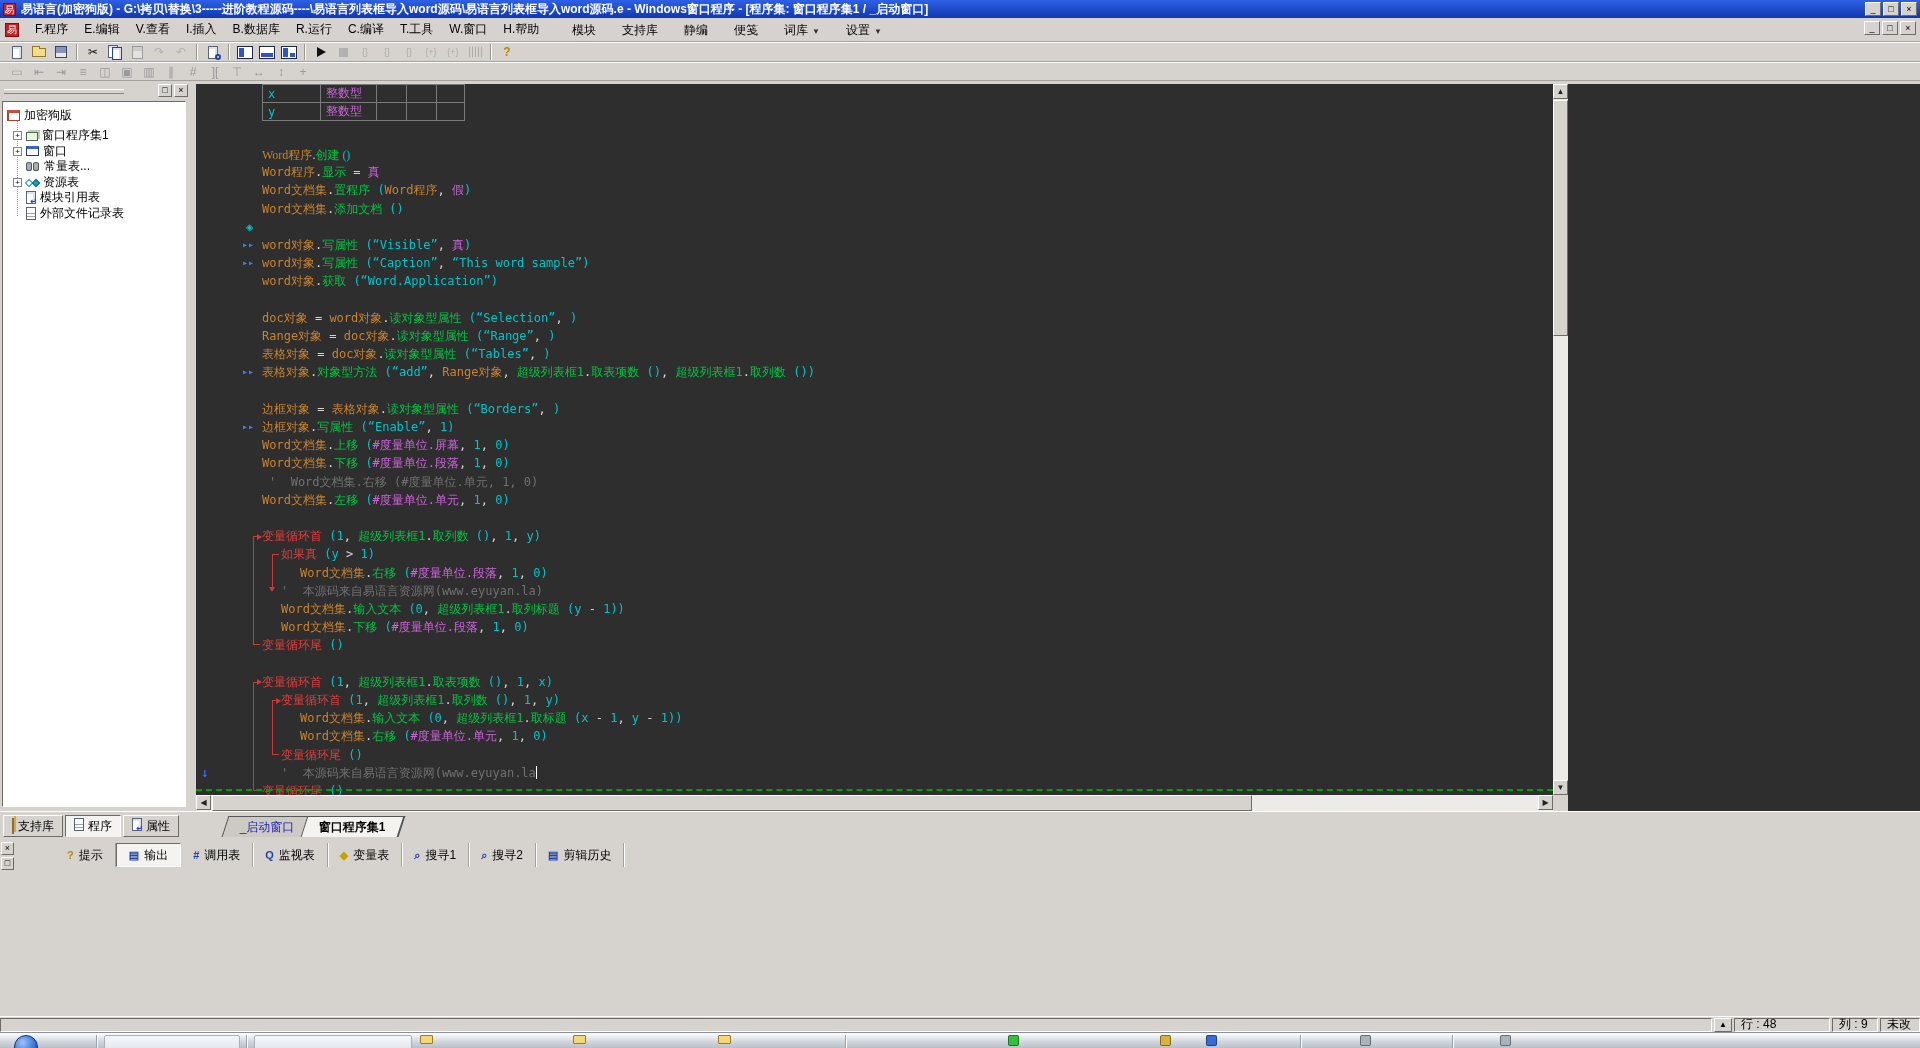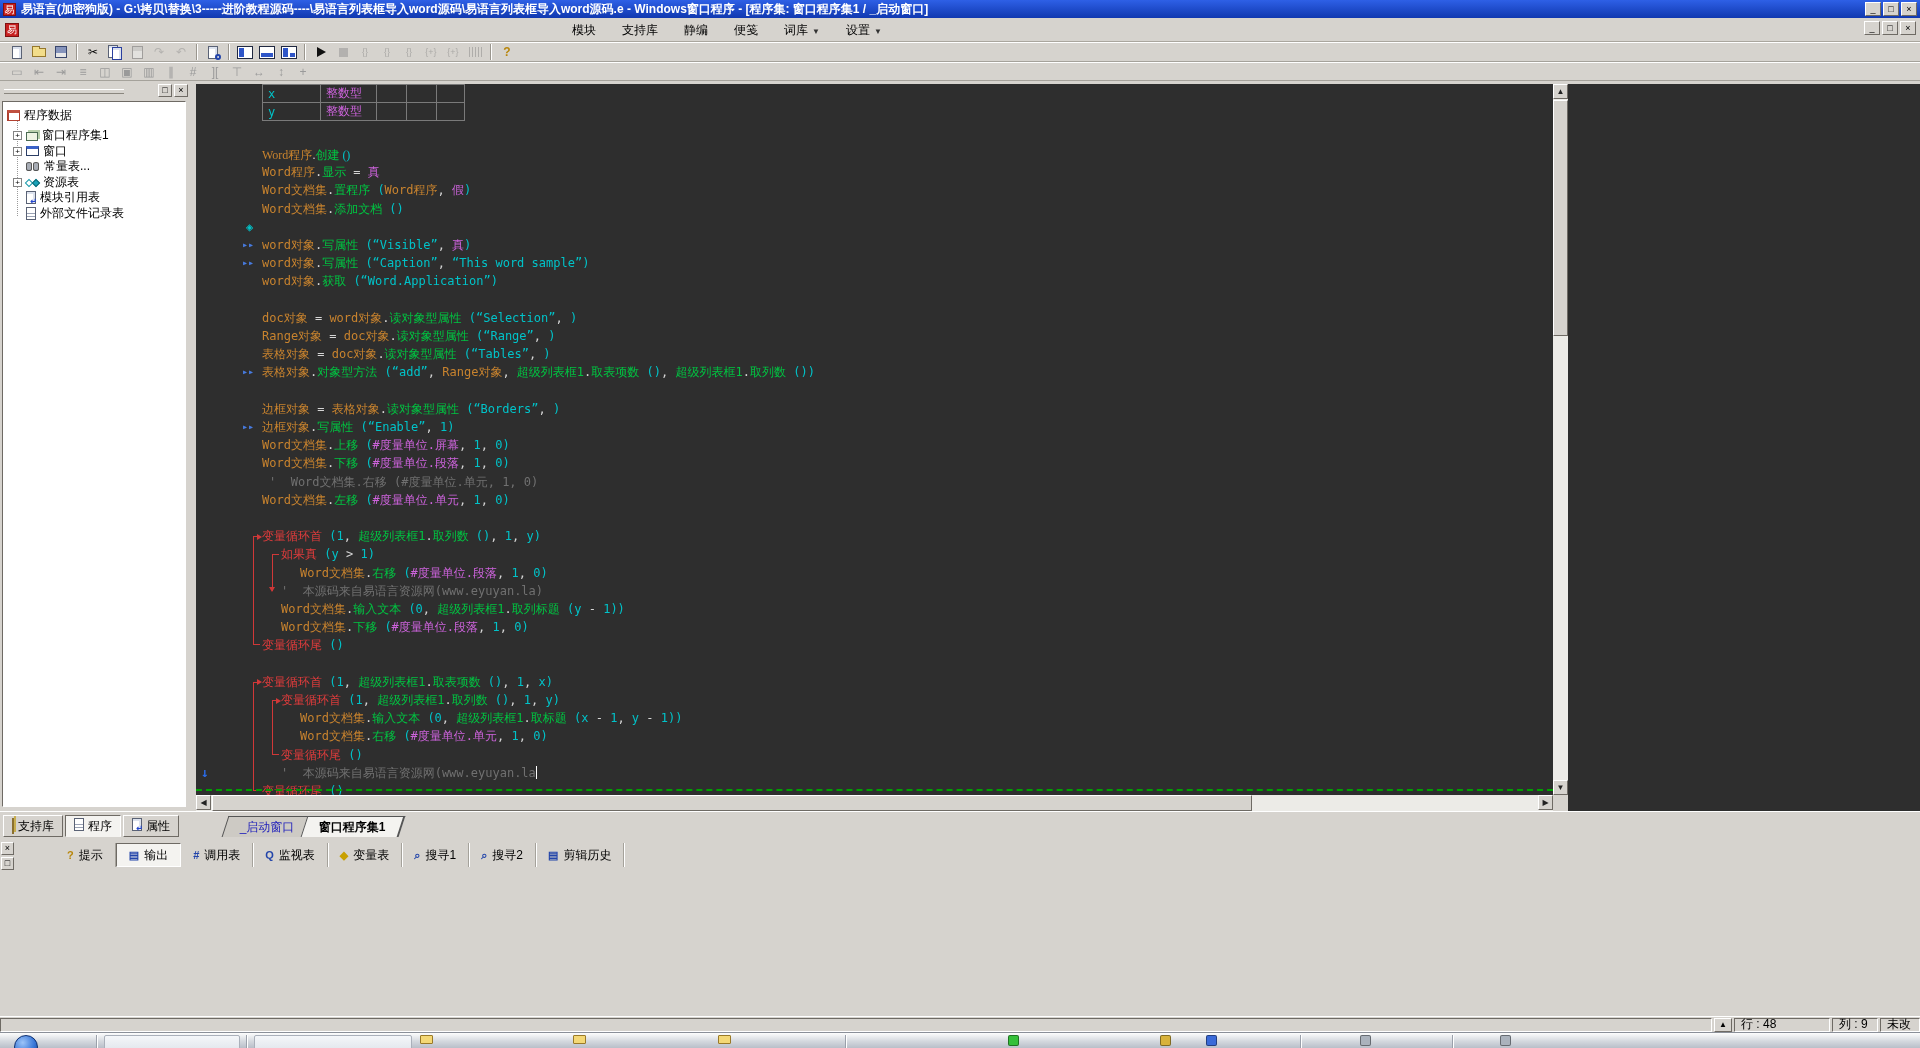--- a/index.html
+++ b/index.html
@@ -160,20 +160,32 @@
     <span id="window-title">易语言(加密狗版) - G:\拷贝\替换\3-----进阶教程源码----\易语言列表框导入word源码\易语言列表框导入word源码.e - Windows窗口程序 - [程序集: 窗口程序集1 / _启动窗口]</span>
     <span class="winbtns">
         <div class="winbtn raised">_</div>
         <div class="winbtn raised">□</div>
         <div class="winbtn raised">×</div>
       </span>
   </div>
 
   <div id="menubar">
     <span id="menubar-logo">易</span>
+    <div id="menu-left" style="display:flex;">
+        <div class="menuitem">F.程序</div>
+        <div class="menuitem">E.编辑</div>
+        <div class="menuitem">V.查看</div>
+        <div class="menuitem">I.插入</div>
+        <div class="menuitem">B.数据库</div>
+        <div class="menuitem">R.运行</div>
+        <div class="menuitem">C.编译</div>
+        <div class="menuitem">T.工具</div>
+        <div class="menuitem">W.窗口</div>
+        <div class="menuitem">H.帮助</div>
+      </div>
     <div id="menu-right">
         <div class="menuitem">模块</div>
         <div class="menuitem">支持库</div>
         <div class="menuitem">静编</div>
         <div class="menuitem">便笺</div>
         <div class="menuitem">词库<span class="dropdown-arrow">▼</span></div>
         <div class="menuitem">设置<span class="dropdown-arrow">▼</span></div>
       </div>
     <div id="mdi-controls">
         <div class="winbtn raised">_</div>
@@ -313,21 +325,21 @@
           <div class="lp-btn raised">□</div>
           <div class="lp-btn raised">×</div>
         </div>
     </div>
     <div id="tree">
         <div class="tree-conn" style="left: 14px; top: 18px; height: 96px;"></div>
         <div class="treeitem" style="top: 6px; left: 4px;">
           <span class="ticon">
             <span class="t-grid"></span>
           </span>
-          <span>程序数据</span>
+          <span>加密狗版</span>
         </div>
         <div class="treeitem" style="top: 26px; left: 10px;">
           <span class="expander">+</span>
           <span class="ticon">
             <span class="t-sheets"></span>
           </span>
           <span>窗口程序集1</span>
         </div>
         <div class="treeitem" style="top: 41.5px; left: 10px;">
           <span class="expander">+</span>

